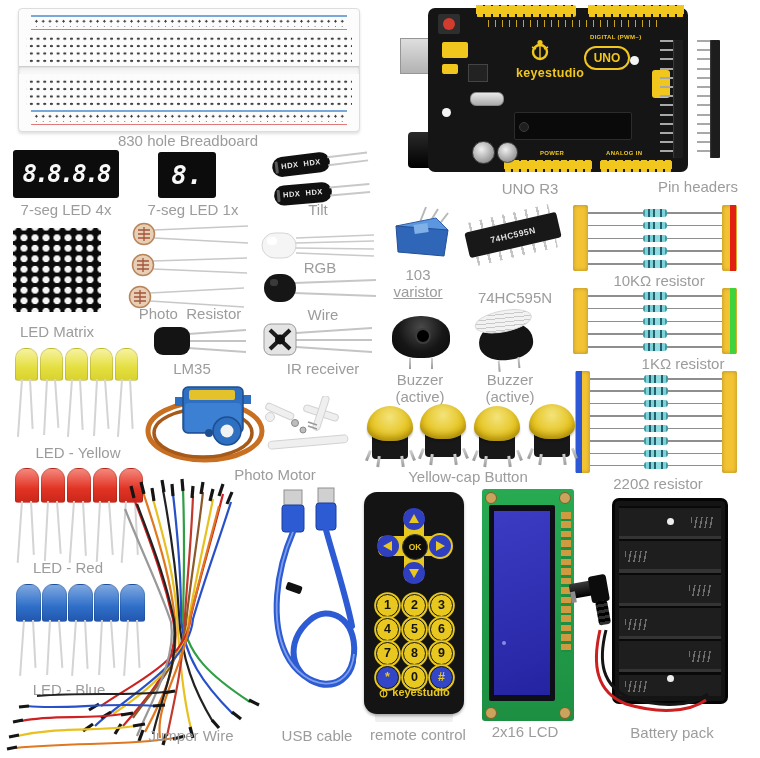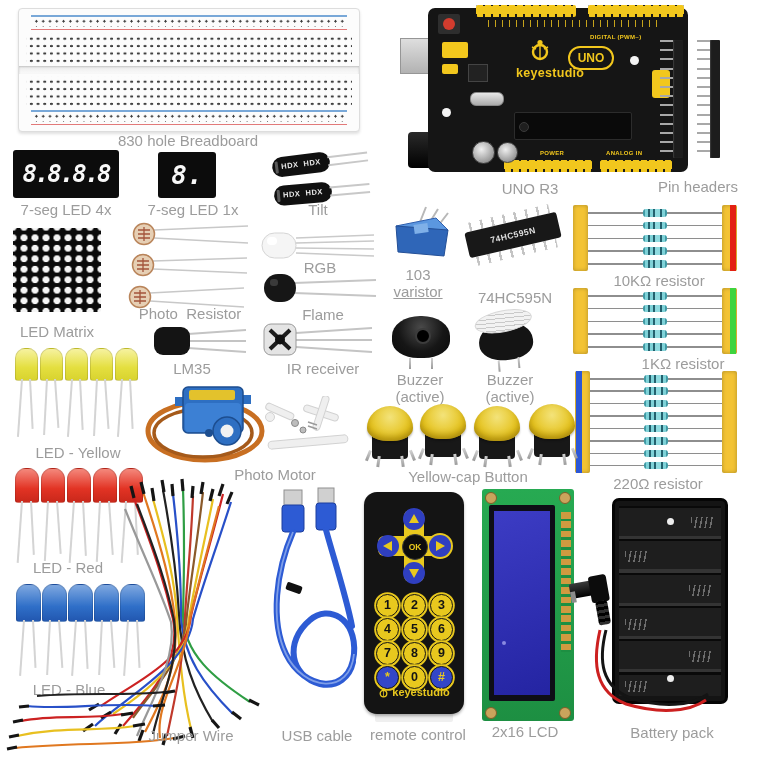--- a/index.html
+++ b/index.html
@@ -19,21 +19,21 @@
   .bb-grid{position:absolute;left:7px;right:7px;height:31px;
       background-image:radial-gradient(#404040 1.05px,transparent 1.3px);background-size:6.7px 7.4px;background-position:2px 2px;}
   .bb-groove{position:absolute;left:0;right:0;top:57px;height:8px;background:linear-gradient(#ececec,#fafafa);box-shadow:inset 0 1px 2px rgba(0,0,0,.18);}
 
   
   .uno-board{position:absolute;left:30px;top:0;width:260px;height:164px;background:#151515;border-radius:7px;}
   .yel{background:#f2c71d;}
   .hdr{position:absolute;height:12px;border-radius:2px;background:#f2c71d;
        background-image:radial-gradient(#1a1a1a 1.3px,transparent 1.5px);background-size:8px 12px;background-position:4px 5px;}
   .uno-tiny{position:absolute;color:#f2c71d;font-size:6px;font-weight:bold;letter-spacing:.3px;white-space:pre;}
-  .uno-oval{position:absolute;border:2px solid #f2c71d;border-radius:14px;color:#f2c71d;font-weight:bold;font-size:12px;text-align:center;}
+  .uno-oval{position:absolute;border:2px solid #f2c71d;border-radius:14px;color:#f2c71d;font-weight:bold;font-size:12px;text-align:center;margin-left:16px;}
   .cap{position:absolute;border-radius:50%;background:radial-gradient(circle at 40% 35%,#efefef,#9a9a9a 70%,#666);border:1px solid #444;}
   .hole{position:absolute;width:9px;height:9px;border-radius:50%;background:#f4f4f4;}
 
   
   .ph-pins{position:absolute;top:0;width:13px;height:118px;
       background:repeating-linear-gradient(to bottom,#a8a8a8 0 2px,transparent 2px 9.2px);}
   .ph-bar{position:absolute;top:0;width:10px;height:118px;background:#1d1d1d;border-radius:1px;box-shadow:inset 1px 0 1px #3c3c3c;}
 
   
   .seg{background:#0c0c0c;border-radius:3px;color:#f8f8f8;text-align:center;
@@ -241,21 +241,21 @@
     <rect x="2" y="3" width="34" height="25" rx="12.5" fill="#f5f5f5" stroke="#d5d5d5"></rect>
     <rect x="7" y="7" width="10" height="8" rx="4" fill="#ffffff"></rect>
   </svg>
   <div class="lbl" style="left:280px;top:259px;width:80px;">RGB</div>
 
   <svg class="abs" width="118" height="34" style="left:262px;top:272px;">
     <path d="M32 11 L114 8 M32 21 L114 24" stroke="#c6c6c6" stroke-width="1.8" fill="none"></path>
     <rect x="2" y="2" width="32" height="28" rx="14" fill="#161616"></rect>
     <rect x="8" y="7" width="8" height="7" rx="3" fill="#3a3a3a"></rect>
   </svg>
-  <div class="lbl" style="left:283px;top:306px;width:80px;">Flame</div>
+  <div class="lbl" style="left:283px;top:306px;width:80px;">Wire</div>
 
   <svg class="abs" width="68" height="60" style="left:386px;top:204px;">
     <path d="M34 18 L40 3 M44 18 L52 5 M52 22 L62 9" stroke="#b8b8b8" stroke-width="2" fill="none"></path>
     <polygon points="10,22 50,14 62,26 22,36" fill="#5b97e0" stroke="#2f5fae" stroke-width="1"></polygon>
     <polygon points="10,22 62,26 58,52 12,48" fill="#2f66b8" stroke="#244f96" stroke-width="1"></polygon>
     <rect x="28" y="20" width="14" height="9" fill="#7fb0e8" transform="rotate(-8 35 24)"></rect>
   </svg>
   <div class="lbl" style="left:378px;top:266px;width:80px;">103</div>
   <div class="lbl" style="left:378px;top:283px;width:80px;text-decoration:underline;">varistor</div>
 

